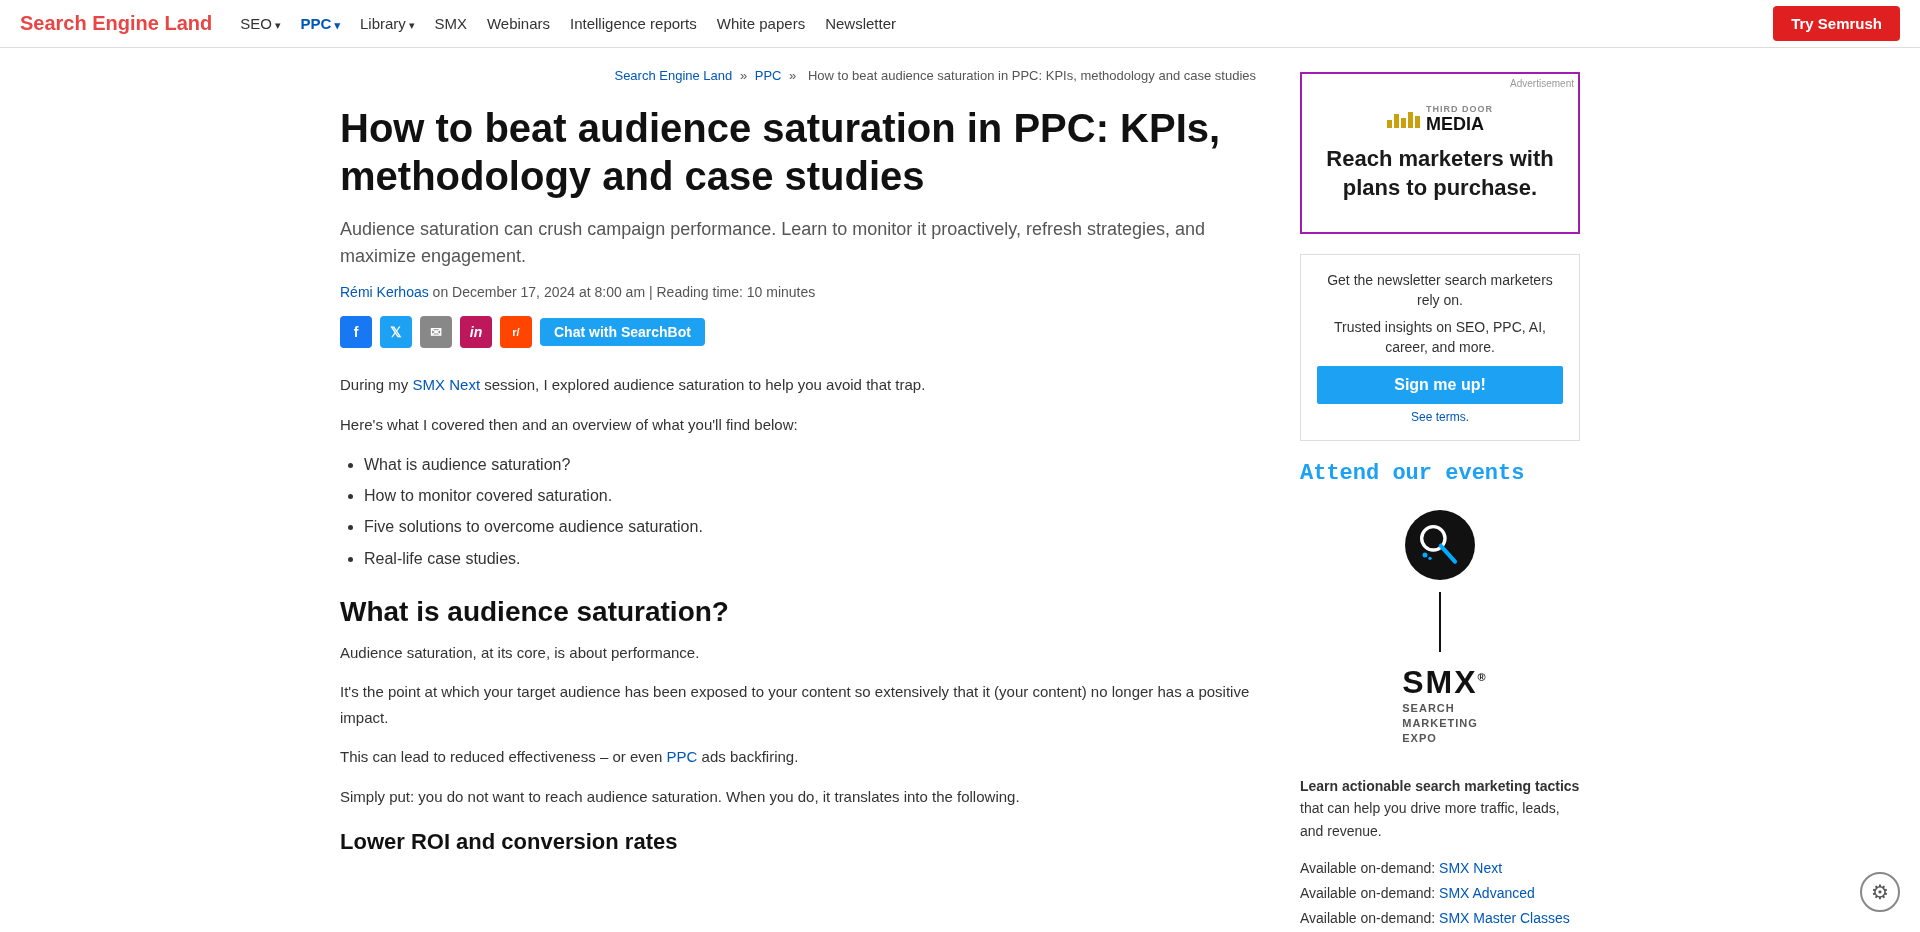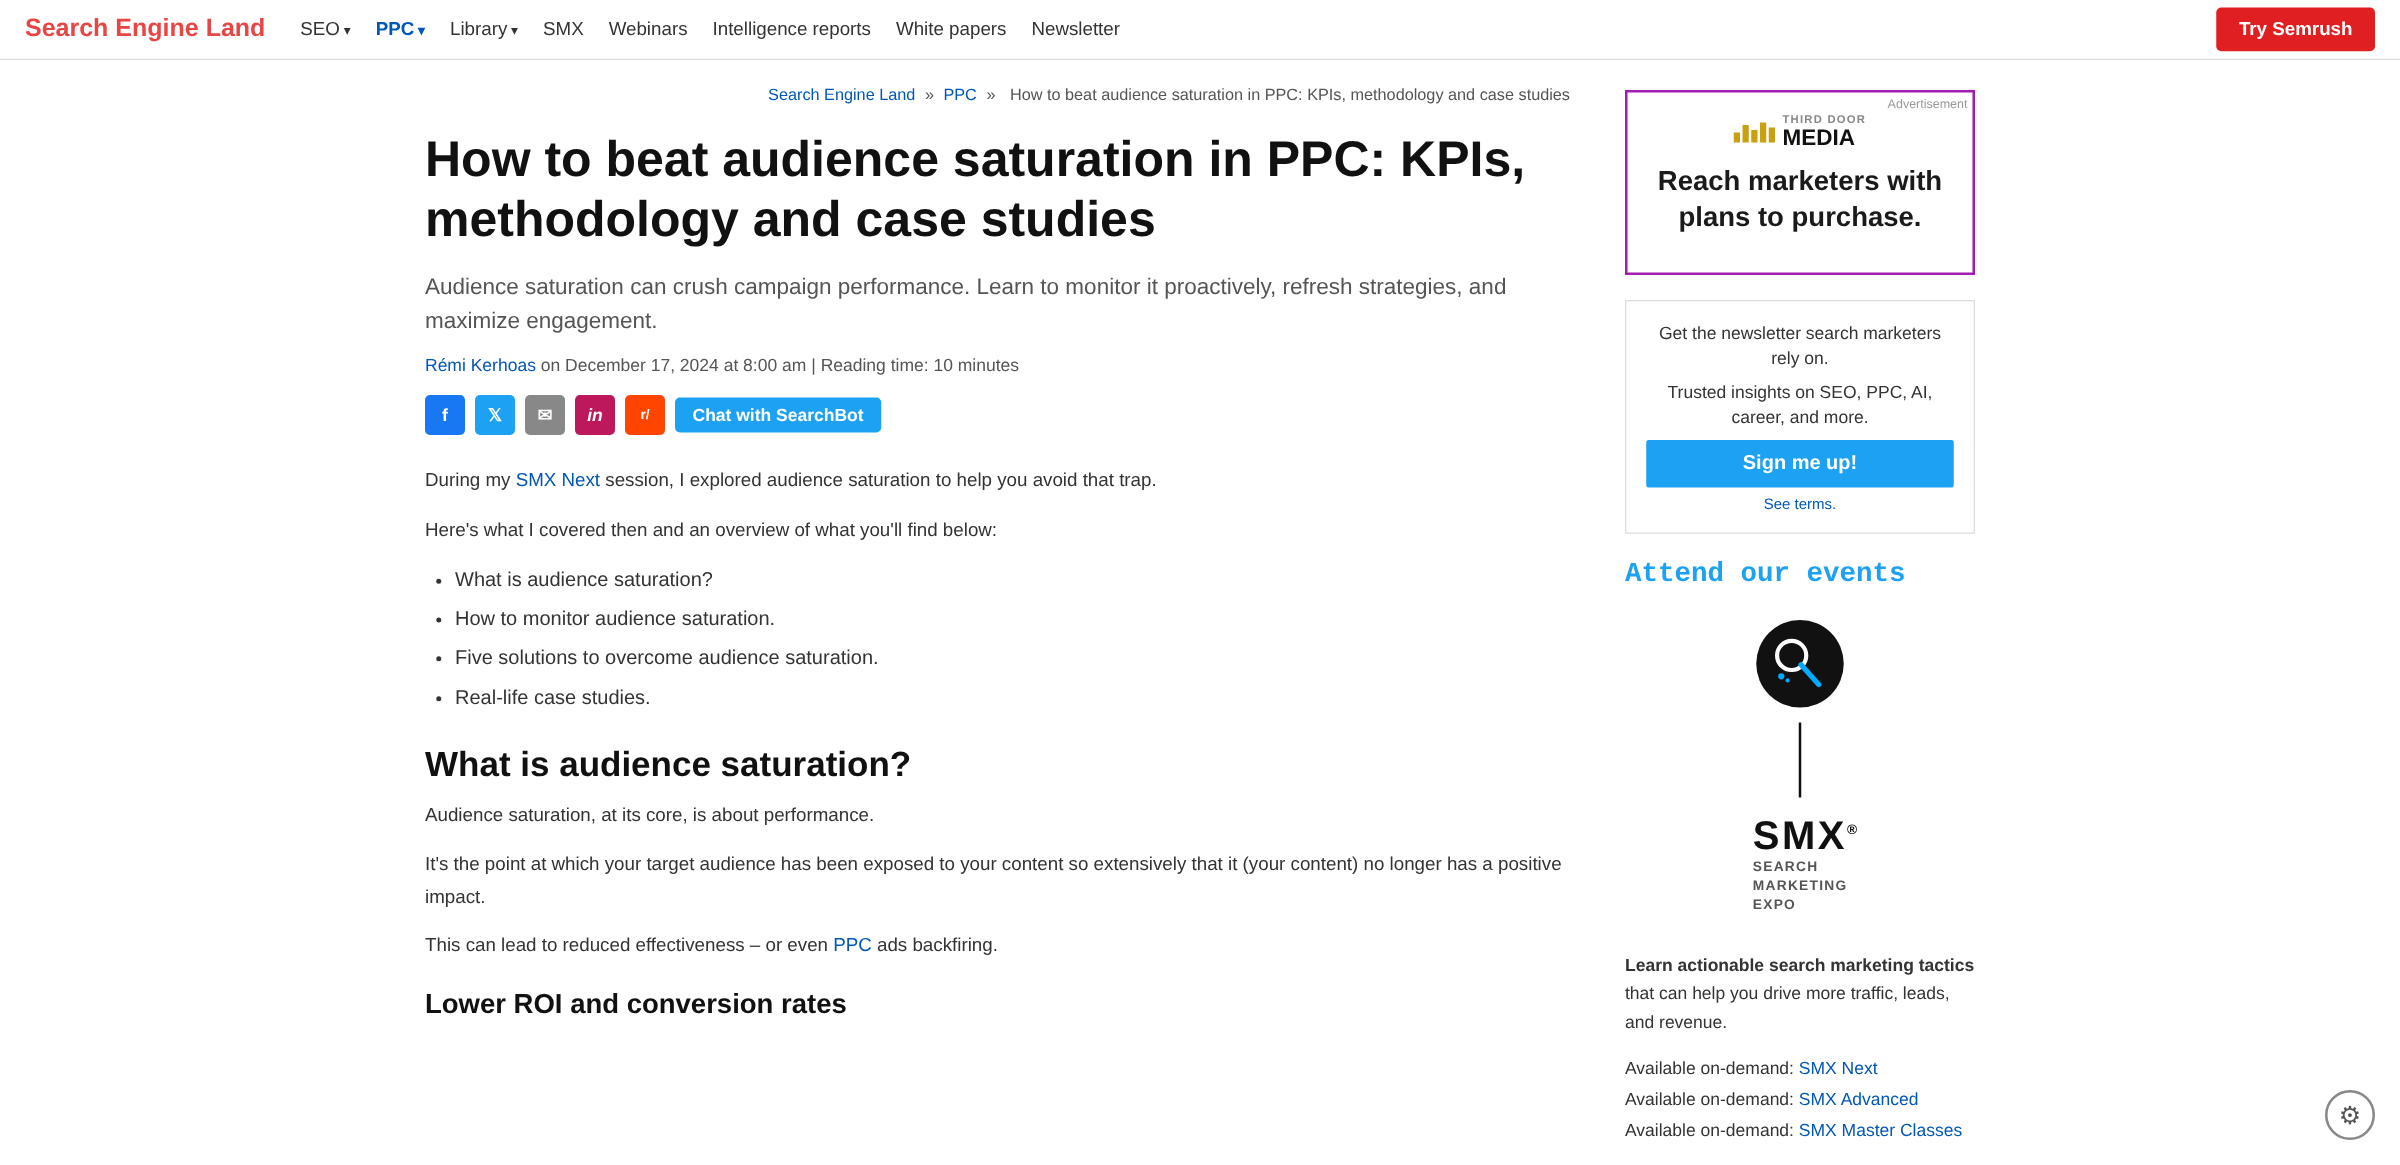--- a/index.html
+++ b/index.html
@@ -66,21 +66,21 @@
 
     
     .sidebar { padding-top: 4px; }
 
     
     .ad-box {
       border: 2px solid #a21caf; padding: 16px; margin-bottom: 20px;
       text-align: center; background: #fff; position: relative;
     }
     .ad-label { position: absolute; top: 4px; right: 4px; font-size: 10px; color: #999; }
-    .ad-logo-area { display: flex; align-items: center; justify-content: center; gap: 6px; margin-bottom: 10px; }
+    .ad-logo-area { display: flex; align-items: center; justify-content: center; gap: 6px; margin-bottom: 10px; margin-top: 14px; }
     .ad-logo-bars { display: flex; gap: 2px; align-items: flex-end; }
     .ad-logo-bars span { background: #c8a010; display: block; width: 5px; }
     .ad-headline { font-size: 22px; font-weight: 800; color: #1a1a1a; line-height: 1.3; margin-bottom: 14px; }
     .ad-cta-btn {
       background: #d4910a; color: #fff; border: none; padding: 10px 20px;
       font-size: 15px; font-weight: 700; border-radius: 3px; cursor: pointer; width: 100%;
     }
     .ad-cta-btn::before { content: "▶ "; }
 
     
@@ -179,30 +179,31 @@
         <button class="chat-btn">Chat with SearchBot</button>
       </div>
 
       <div class="article-body">
         <p>
           During my <a href="#">SMX Next</a> session, I explored audience saturation to help you avoid that trap.
         </p>
         <p>Here's what I covered then and an overview of what you'll find below:</p>
         <ul>
           <li>What is audience saturation?</li>
-          <li>How to monitor audience saturation.</li>
+          <li>How to monitor covered saturation.</li>
           <li>Five solutions to overcome audience saturation.</li>
           <li>Real-life case studies.</li>
         </ul>
         <h2>What is audience saturation?</h2>
         <p>Audience saturation, at its core, is about performance.</p>
         <p>It's the point at which your target audience has been exposed to your content so extensively that it (your content) no longer has a positive impact.</p>
         <p>
           This can lead to reduced effectiveness – or even <a href="#">PPC</a> ads backfiring.
         </p>
+        <p>Simply put: you do not want to reach audience saturation. When you do, it translates into the following.</p>
         <h3>Lower ROI and conversion rates</h3>
       </div>
     </article>
   </main>
 
   <aside class="sidebar">
 
     <div class="ad-box">
       <span class="ad-label">Advertisement</span>
       <div class="ad-logo-area">

